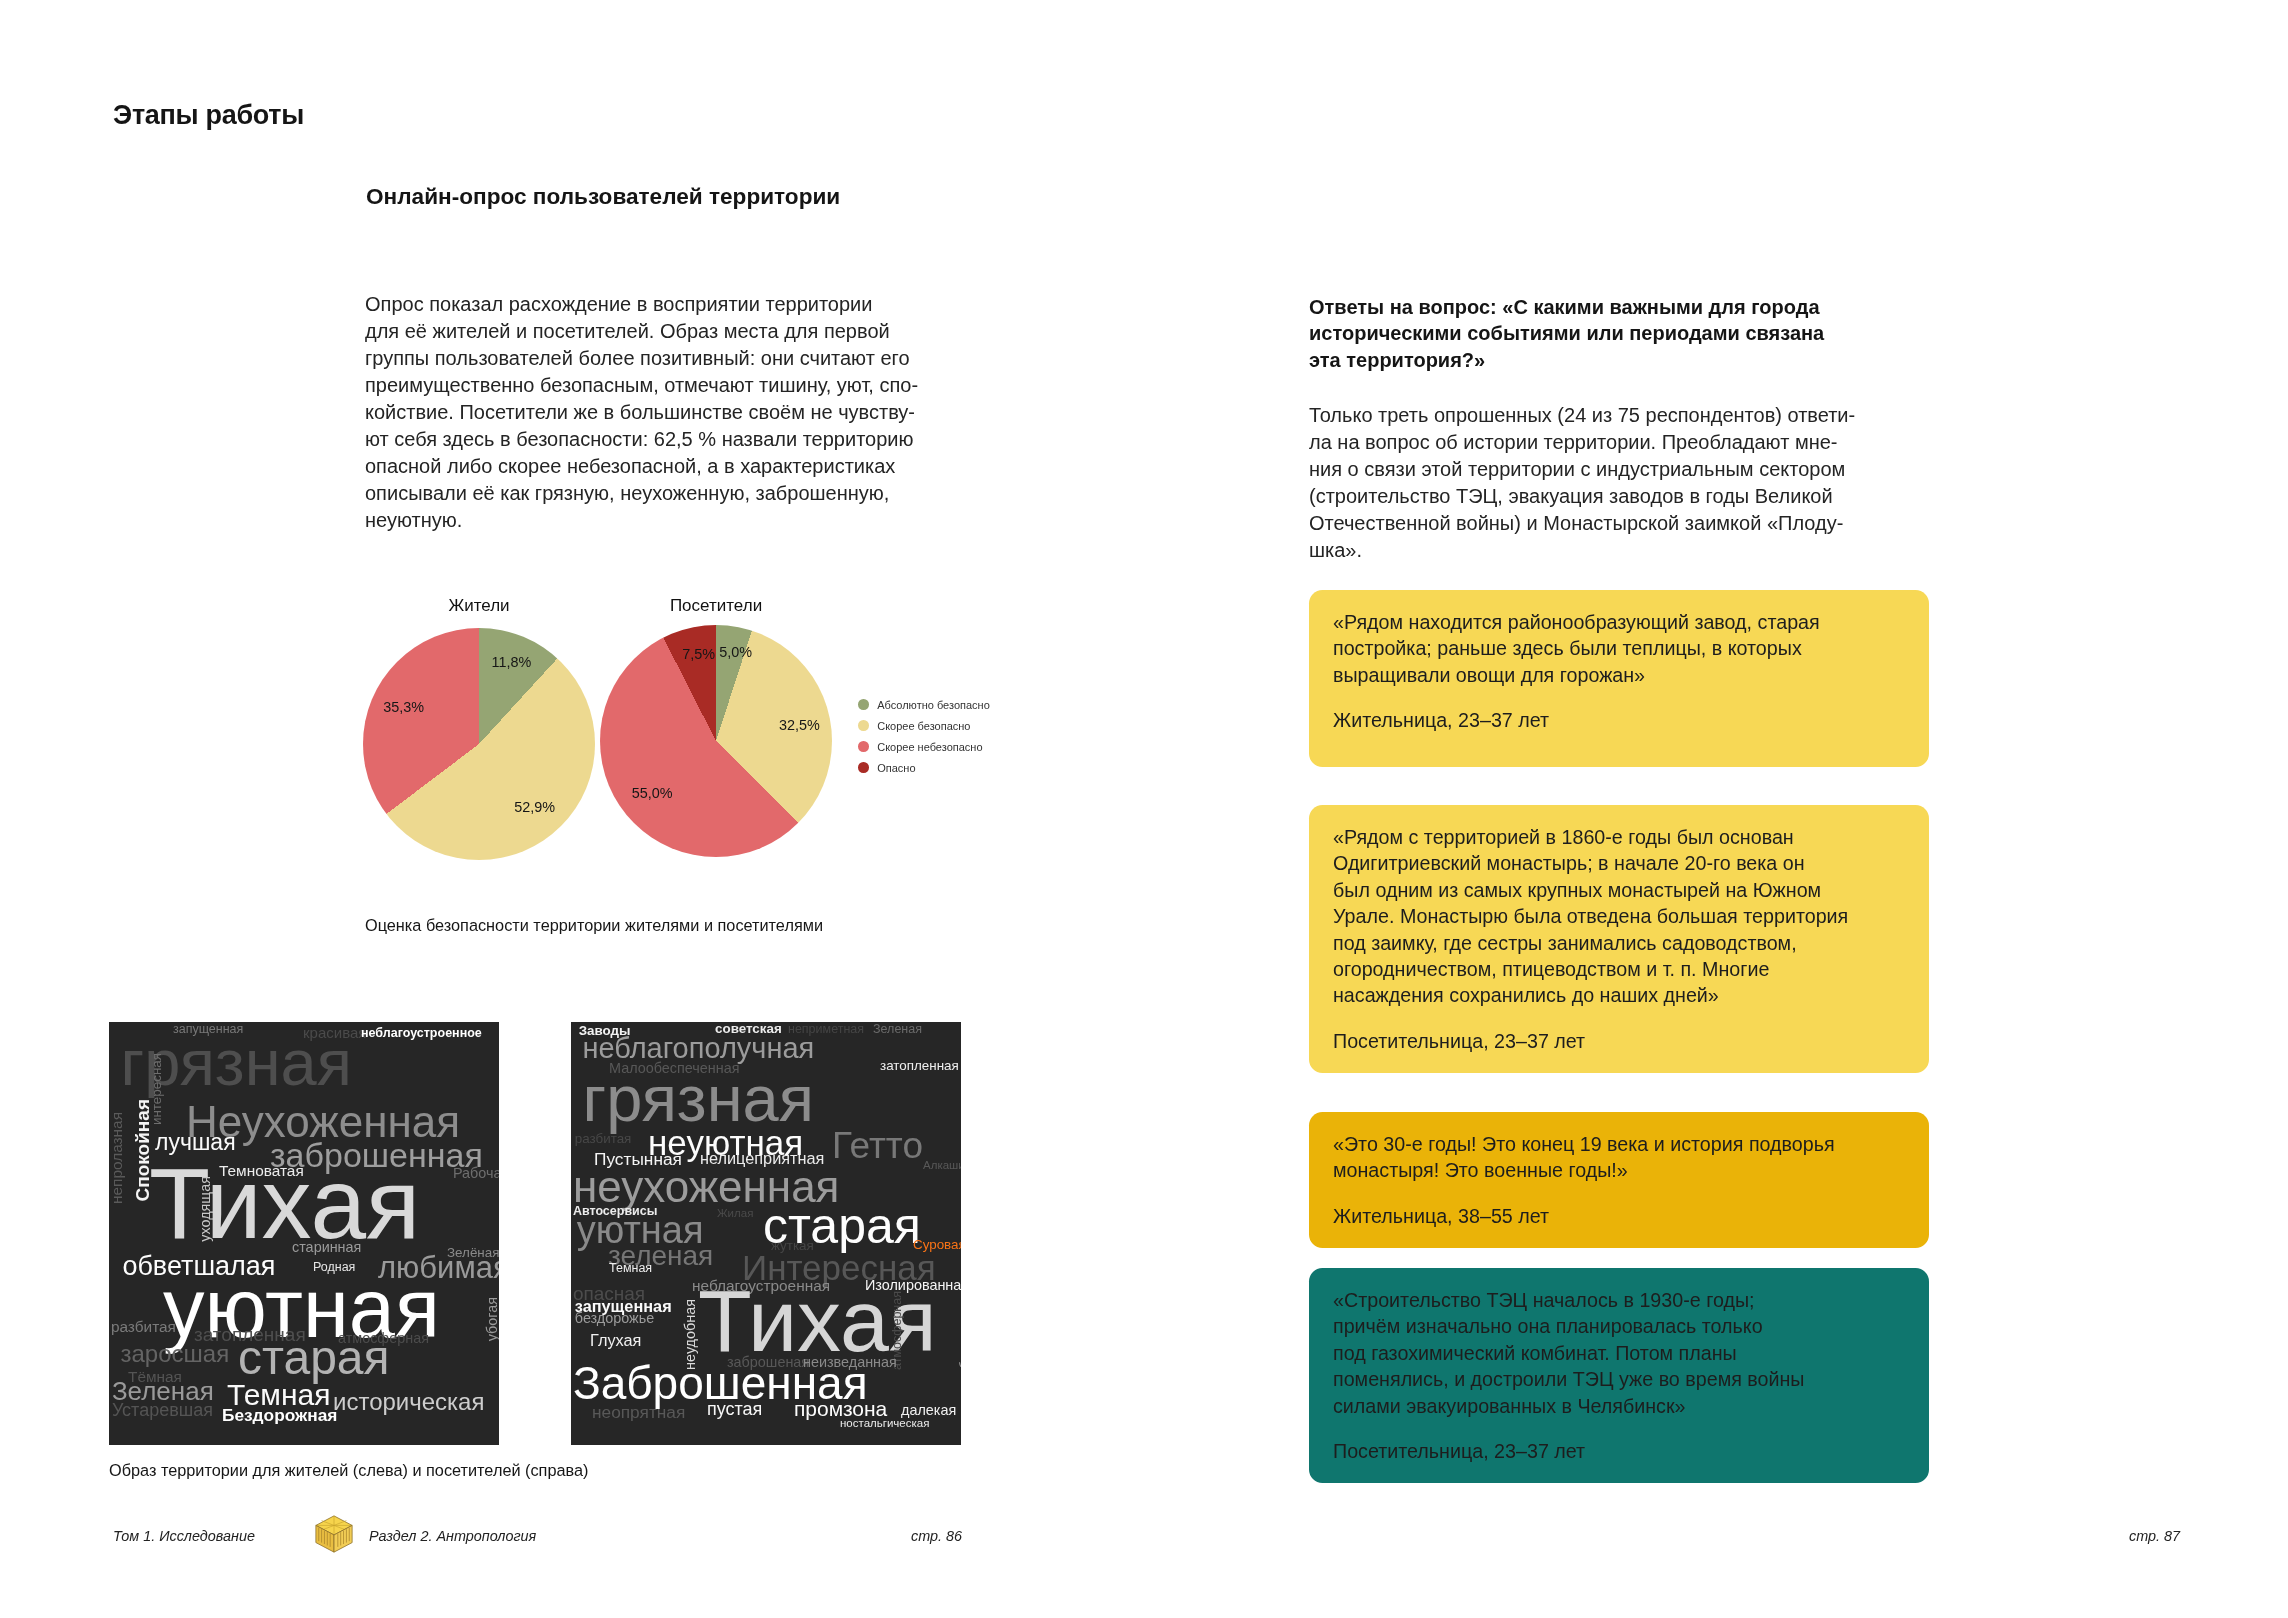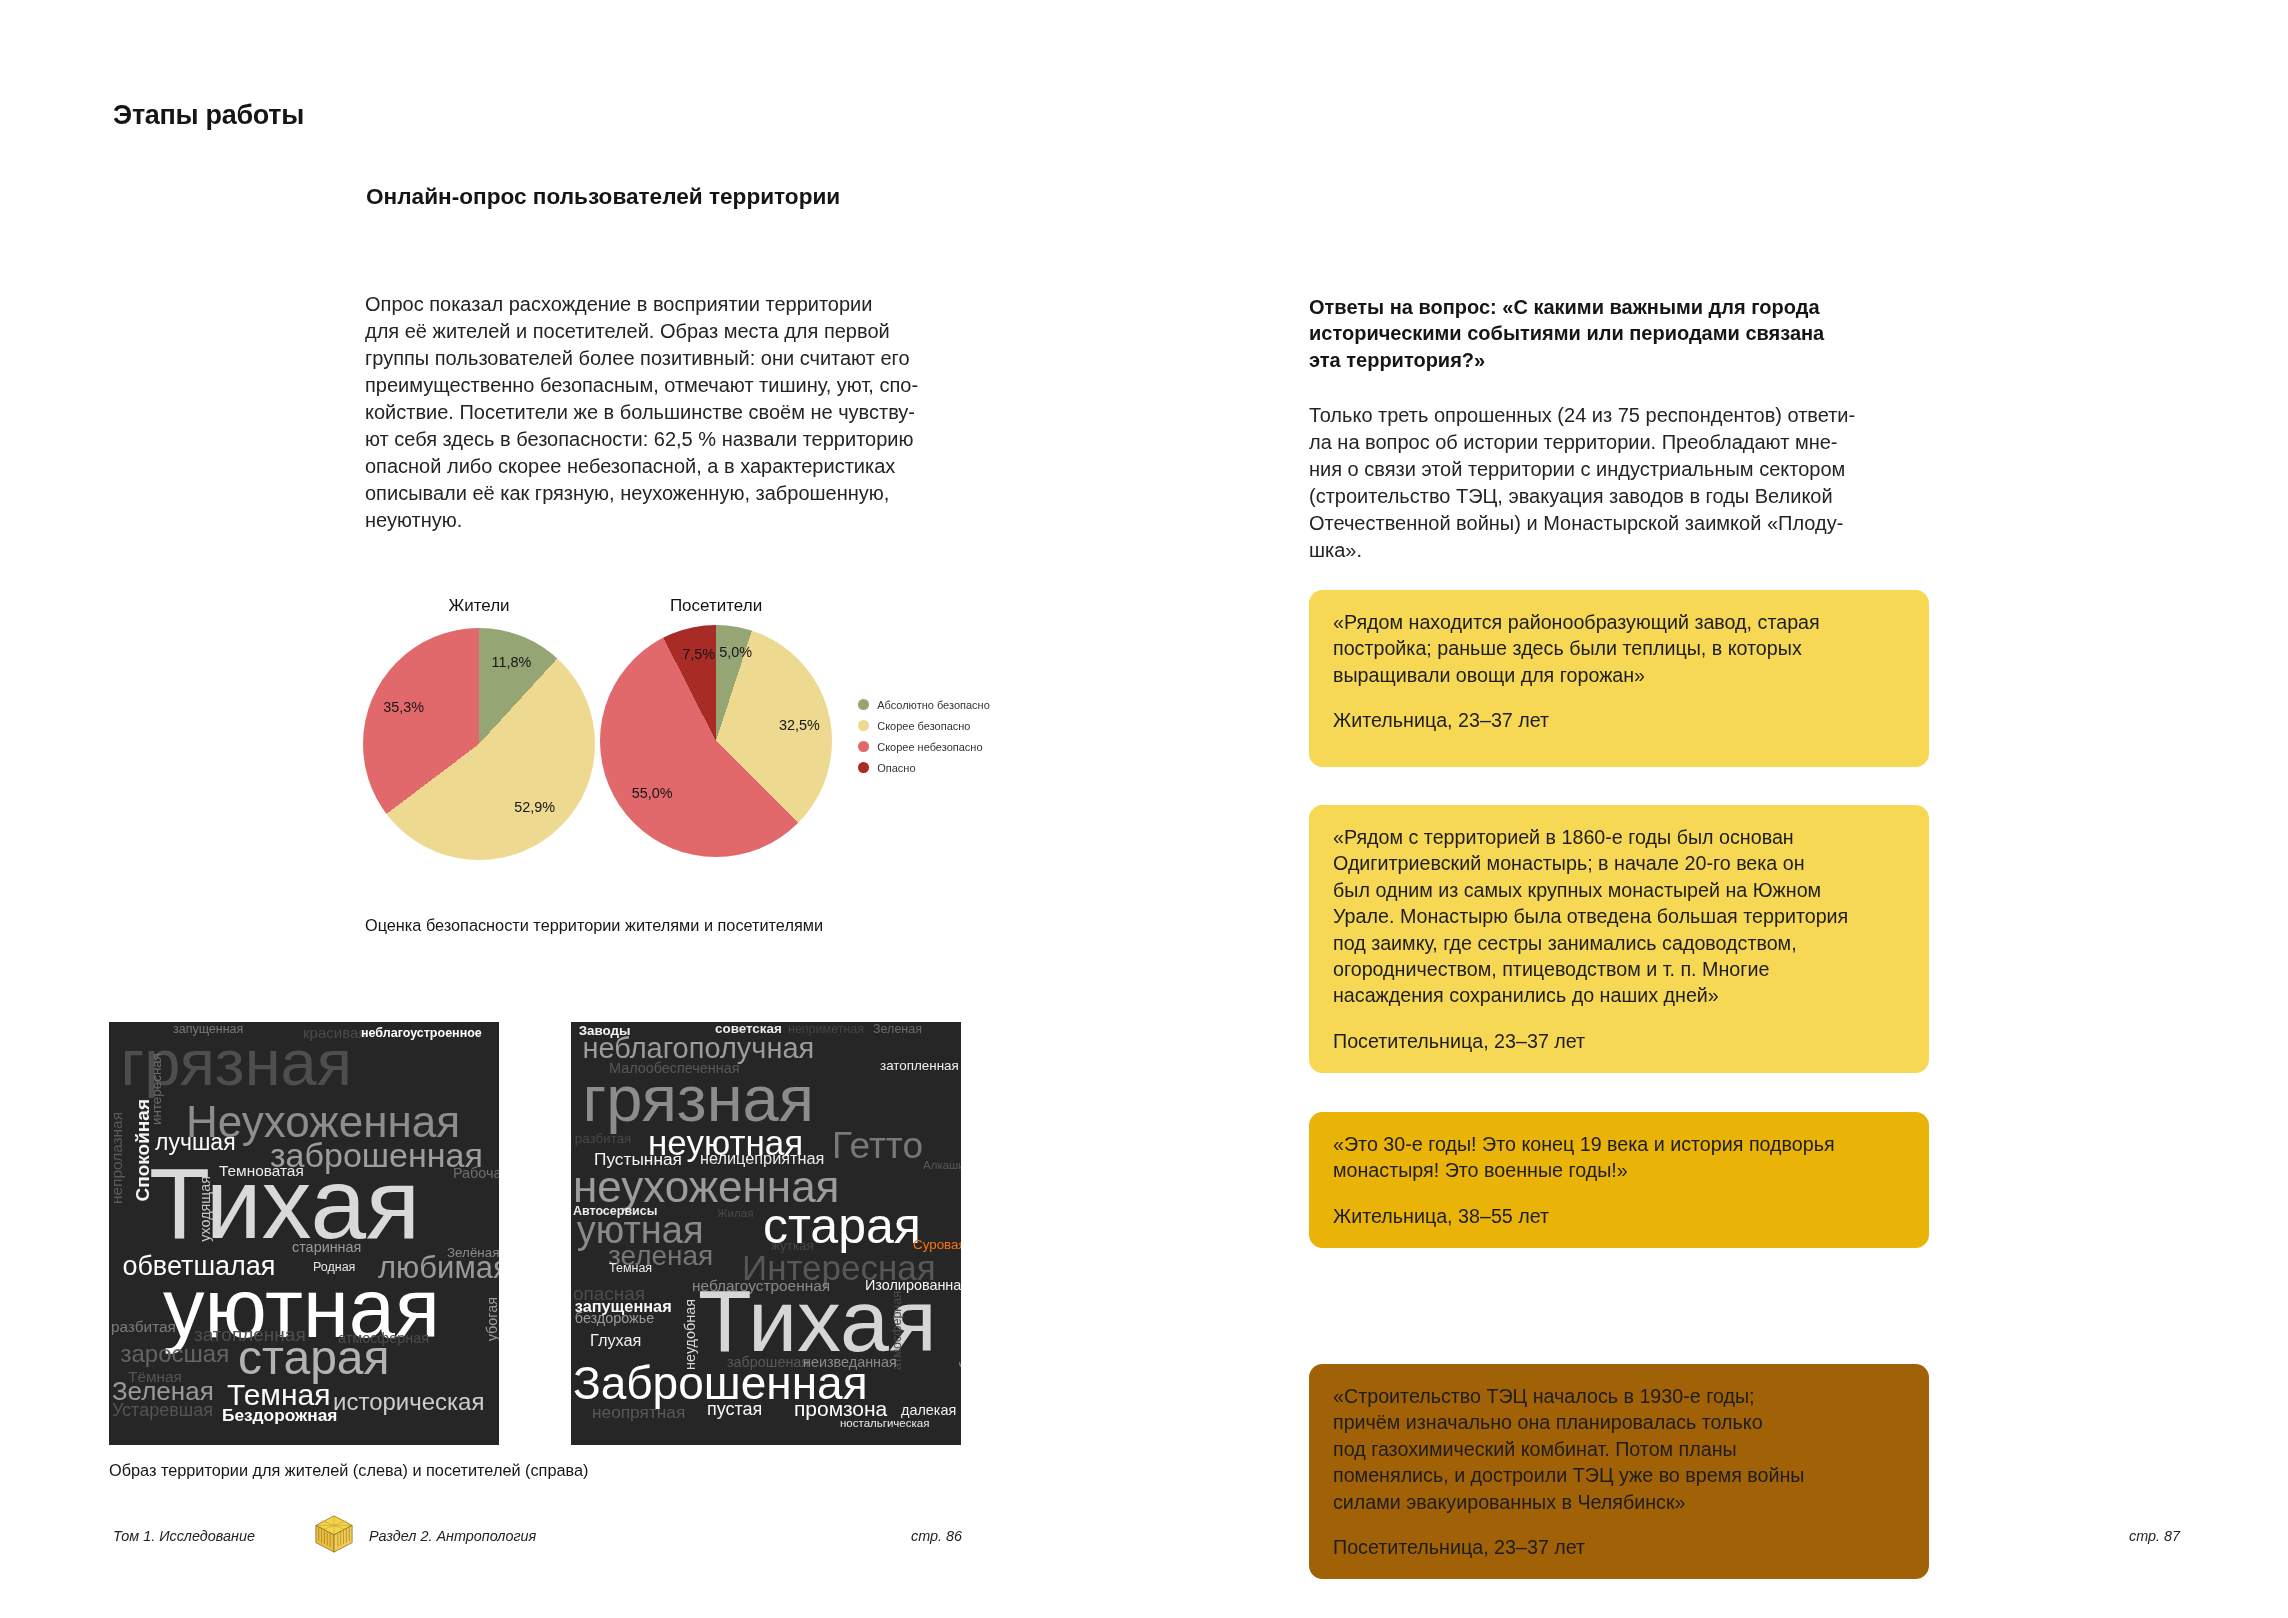--- a/index.html
+++ b/index.html
@@ -211,21 +211,21 @@
 насаждения сохранились до наших дней»</div>
   <div class="quote-author">Посетительница, 23–37 лет</div>
 </div>
 
 <div class="abs quote-box" style="top: 1112px; min-height: 126px; background: #eab308;">
   <div class="quote-text pre">«Это 30-е годы! Это конец 19 века и история подворья
 монастыря! Это военные годы!»</div>
   <div class="quote-author">Жительница, 38–55 лет</div>
 </div>
 
-<div class="abs quote-box" style="top: 1364px; min-height: 208px; background: #a16207;">
+<div class="abs quote-box" style="top: 1268px; min-height: 208px; background: #0f766e;">
   <div class="quote-text pre">«Строительство ТЭЦ началось в 1930-е годы;
 причём изначально она планировалась только
 под газохимический комбинат. Потом планы
 поменялись, и достроили ТЭЦ уже во время войны
 силами эвакуированных в Челябинск»</div>
   <div class="quote-author">Посетительница, 23–37 лет</div>
 </div>
 
 <div class="abs footer-text" style="left:2129px;top:1528px;">стр. 87</div>
 

